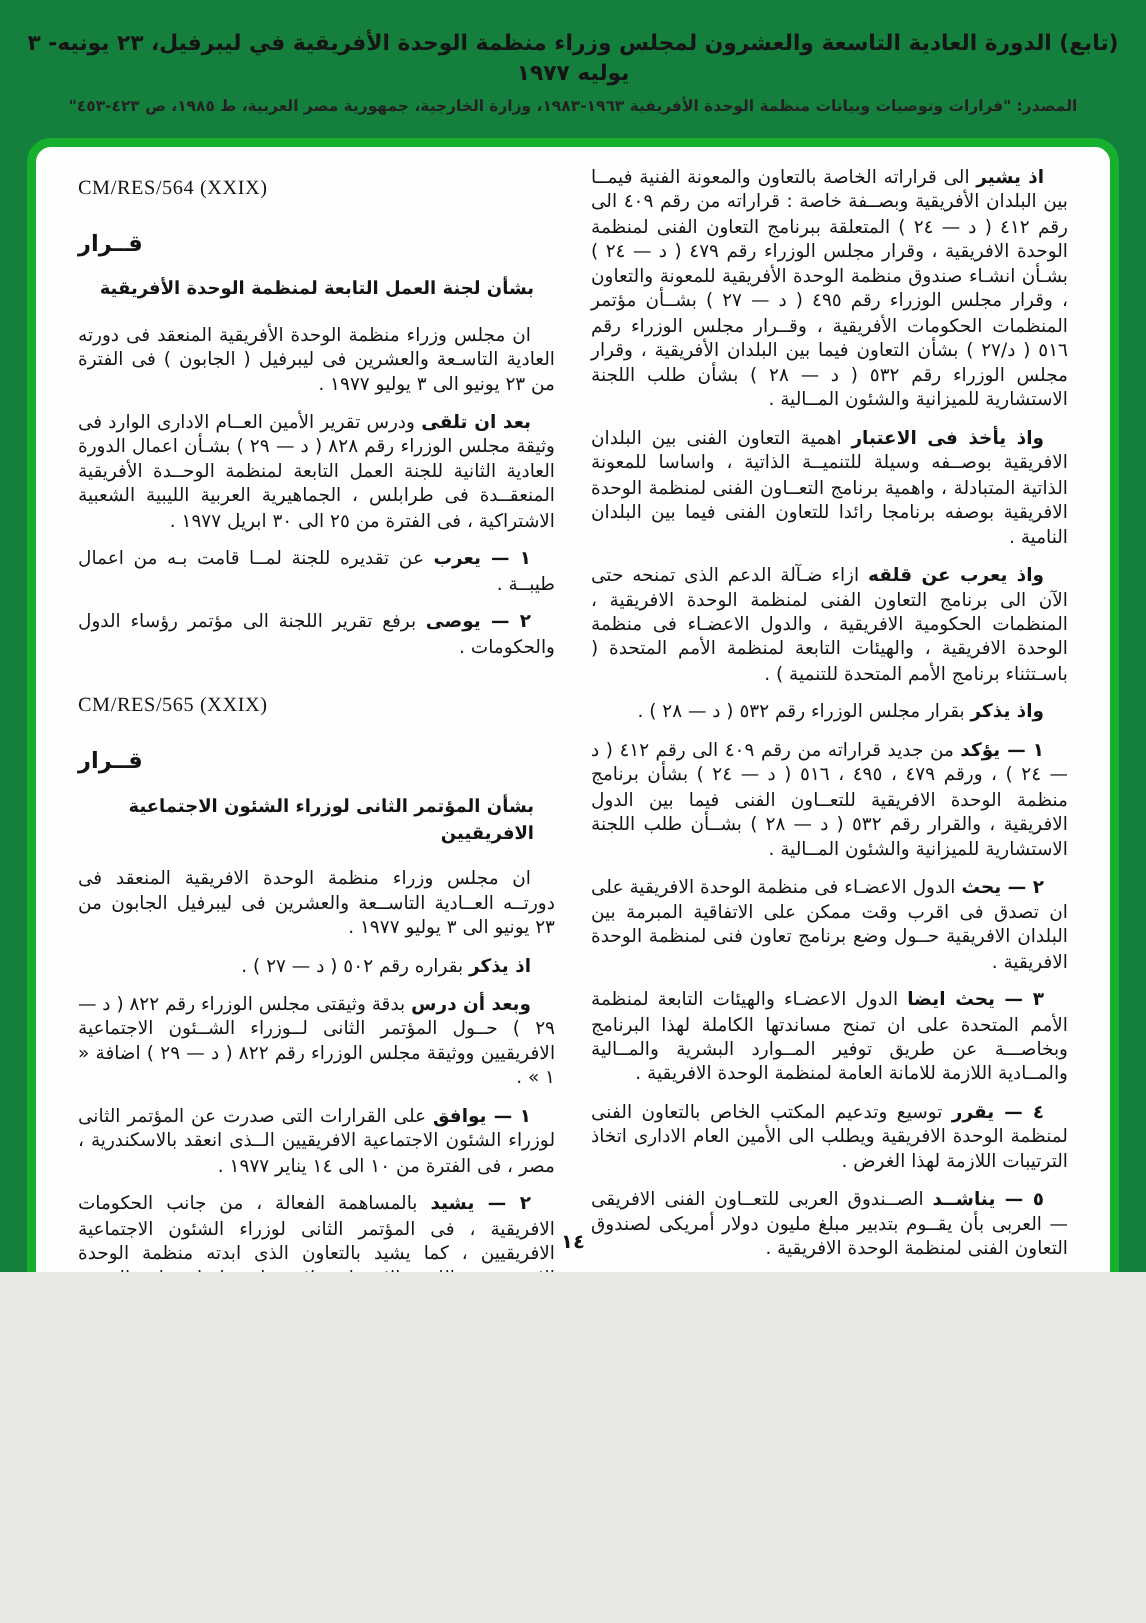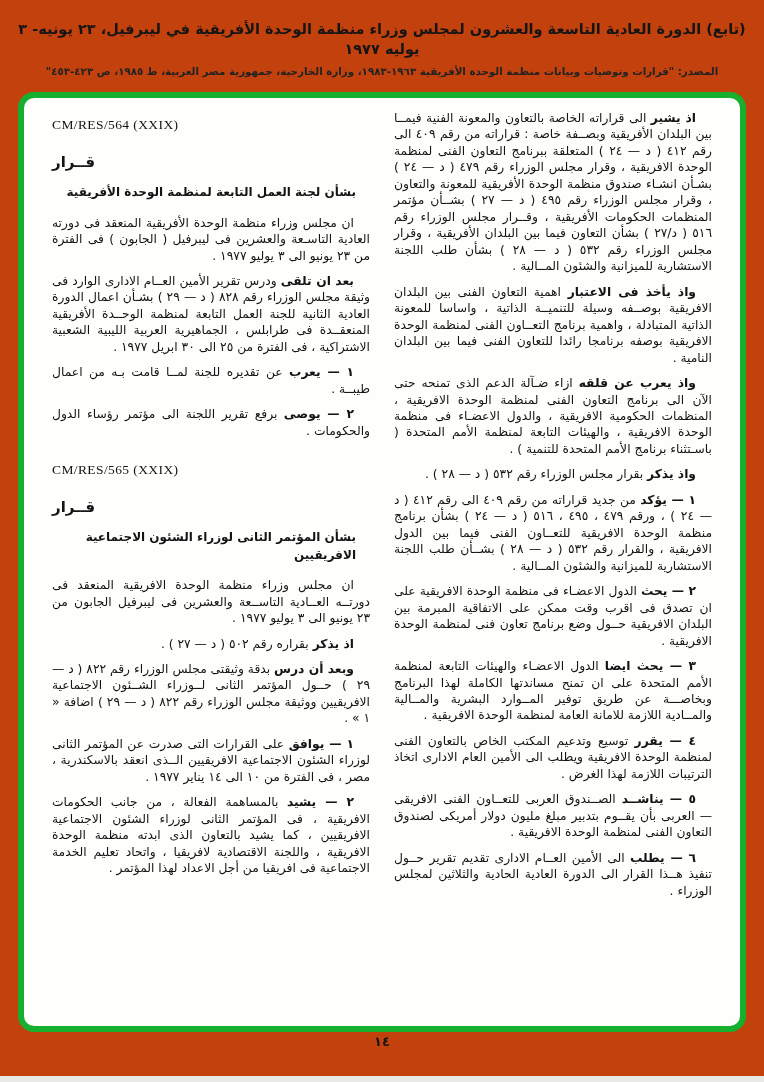--- a/index.html
+++ b/index.html
@@ -1,17 +1,17 @@
 <!DOCTYPE html>
 <html lang="ar"><head>
 <meta charset="utf-8">
 <style>
   html,body{margin:0;padding:0;background:#e8e8e4;}
   .page{
-    position:relative;width:764px;height:1076px;background:#c2410c;
+    position:relative;width:764px;height:848px;background:#15803d;
     font-family:"DejaVu Sans",sans-serif;color:#151515;overflow:hidden;
     margin:0 auto;
   }
   .header{text-align:center;padding-top:19px;direction:rtl;}
   .header-line1{font-weight:bold;font-size:14.5px;line-height:1.4;}
   .header-line2{font-weight:bold;font-size:10.3px;margin-top:5px;color:#222;}
   .content-box{
     position:absolute;left:18px;top:92px;width:728px;height:940px;
     box-sizing:border-box;border:6px solid #17b02e;border-radius:16px;
     padding:12px 28px 0 28px;background:#fefefc;overflow:hidden;
@@ -31,21 +31,21 @@
   .res-code.second{margin-top:22px;}
   .res-title{
     text-align:left;font-weight:bold;font-size:15px;letter-spacing:1px;
     margin:18px 0 12px 0;text-indent:0;
   }
   .res-subject{
     text-align:right;font-weight:bold;font-size:12px;line-height:1.45;
     margin:0 14px 13px 14px;text-indent:0;
   }
   .page-number{
-    position:absolute;bottom:27px;left:0;width:100%;text-align:center;
+    position:absolute;bottom:12px;left:0;width:100%;text-align:center;
     font-size:13px;font-weight:bold;direction:rtl;
   }
 </style>
 </head>
 <body>
 
 <div class="page">
 
   <div class="header">
     <div class="header-line1">(تابع) الدورة العادية التاسعة والعشرون لمجلس وزراء منظمة الوحدة الأفريقية في ليبرفيل، ٢٣ يونيه- ٣ يوليه ١٩٧٧</div>

